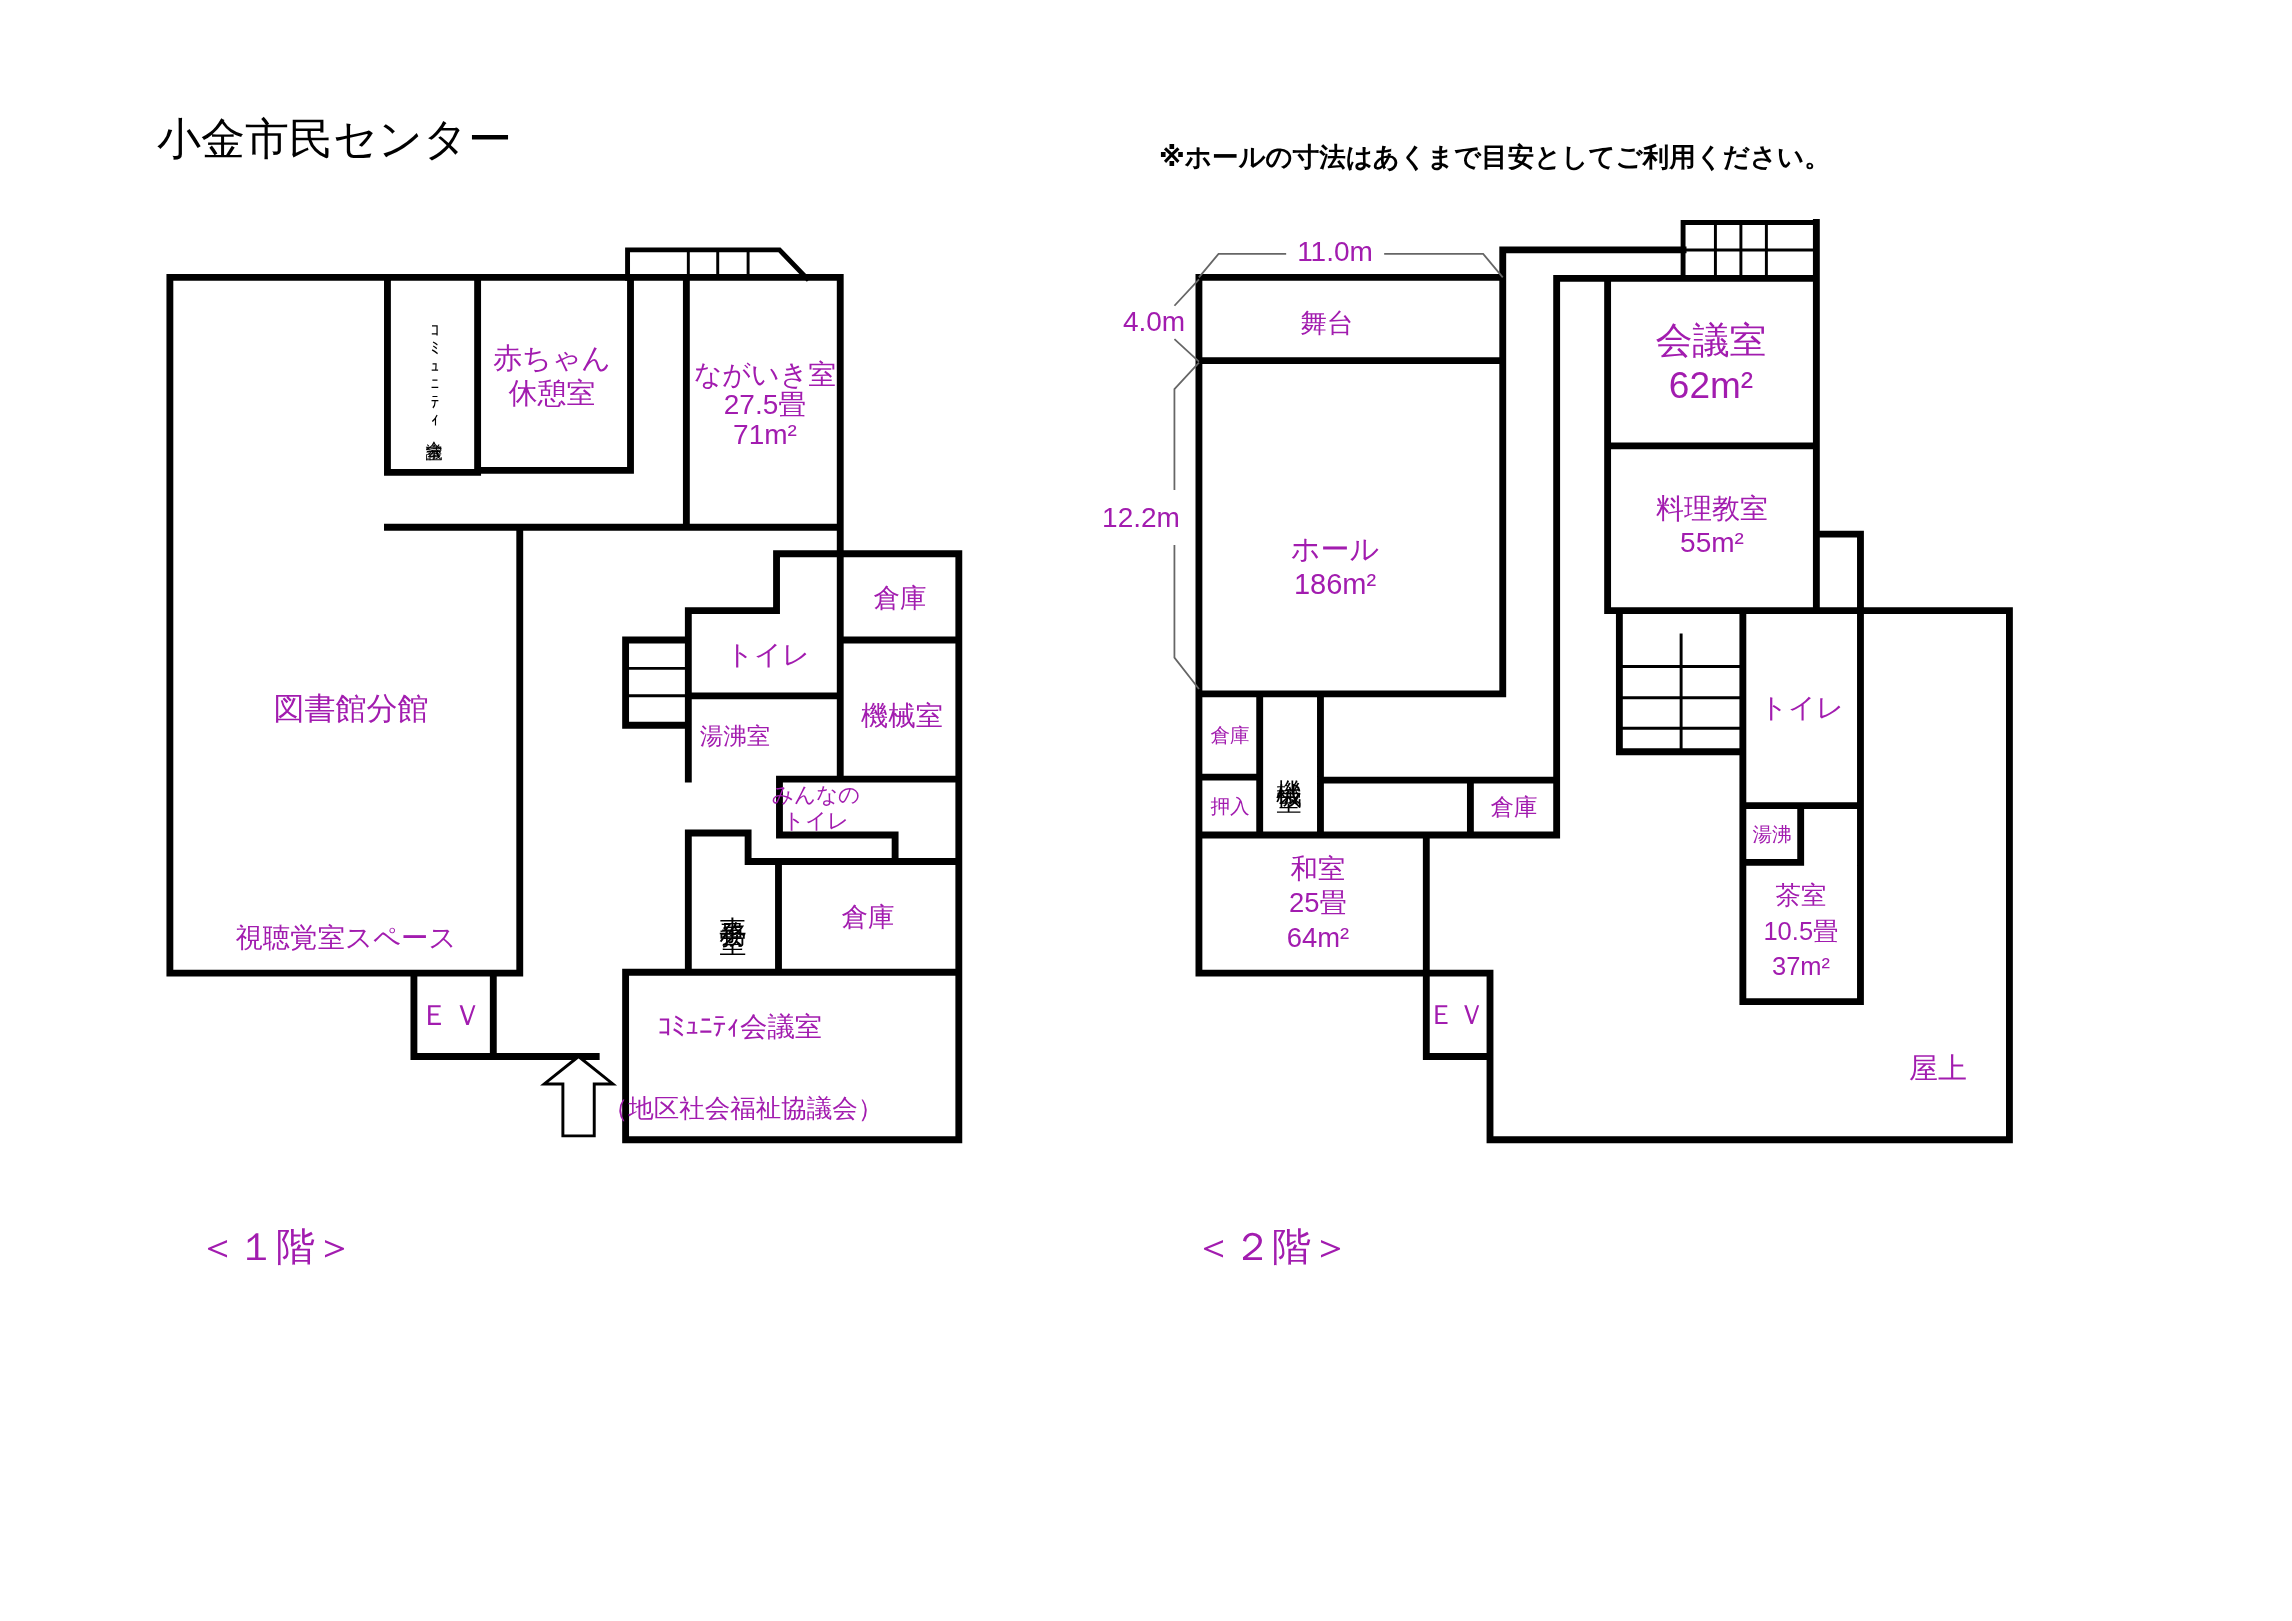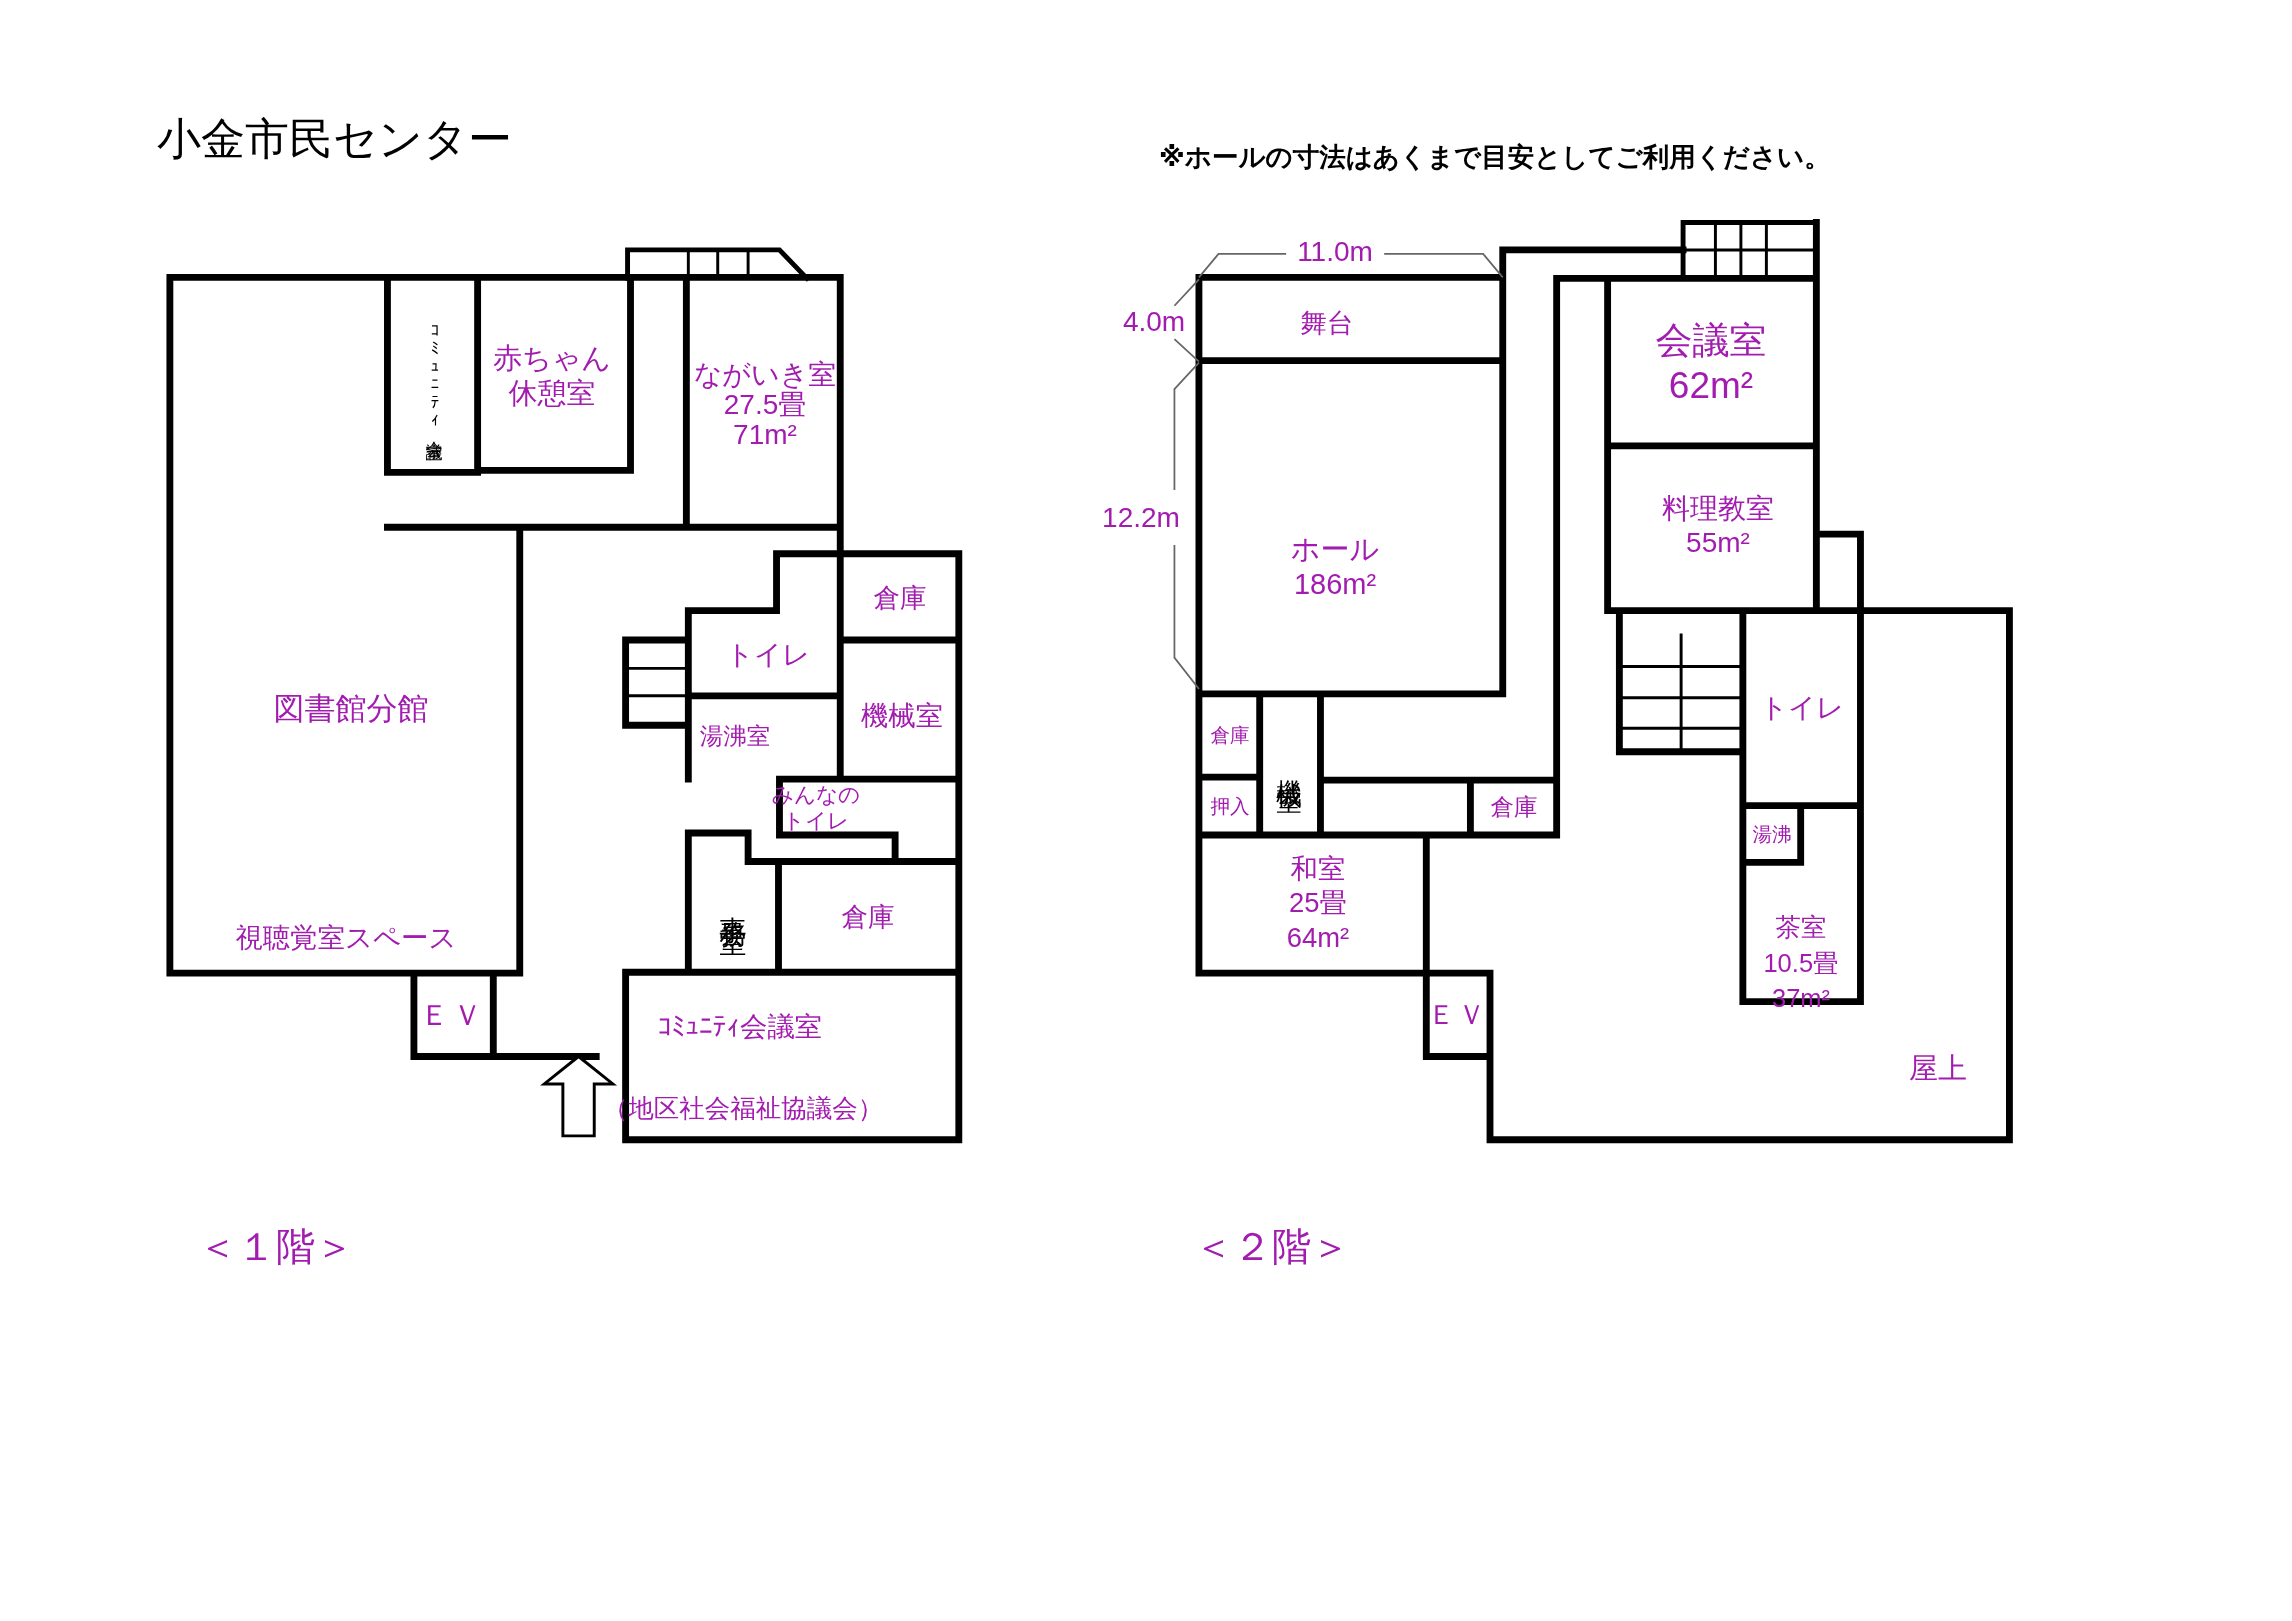--- a/index.html
+++ b/index.html
@@ -166,32 +166,32 @@
   <div class="lbl" style="left:276px;top:1247px;font-size:39px;">＜１階＞</div>
 
   <div class="lbl" style="left:1335px;top:252px;font-size:28px;">11.0m</div>
   <div class="lbl" style="left:1154px;top:322px;font-size:28px;">4.0m</div>
   <div class="lbl" style="left:1141px;top:518px;font-size:28px;">12.2m</div>
   <div class="lbl" style="left:1327px;top:323px;font-size:26.5px;">舞台</div>
   <div class="lbl" style="left:1335px;top:567px;font-size:29px;">ホール
 186m²</div>
   <div class="lbl" style="left:1711px;top:363px;font-size:37px;">会議室
 62m²</div>
-  <div class="lbl" style="left:1712px;top:526px;font-size:28px;margin-left:6px;">料理教室
+  <div class="lbl" style="left:1712px;top:526px;font-size:28px;">料理教室
 55m²</div>
   <div class="lbl" style="left:1230px;top:736px;font-size:19.6px;">倉庫</div>
   <div class="vlbl" style="left:1290px;top:765px;font-size:25.5px;letter-spacing:3.9px;">機械室</div>
   <div class="lbl" style="left:1230px;top:807px;font-size:19.6px;">押入</div>
   <div class="lbl" style="left:1514px;top:807px;font-size:23.5px;">倉庫</div>
   <div class="lbl" style="left:1318px;top:903px;font-size:27.4px;line-height:1.25;">和室
 25畳
 64m²</div>
   <div class="lbl" style="left:1802px;top:708px;font-size:27.4px;">トイレ</div>
   <div class="lbl" style="left:1772px;top:835px;font-size:19.6px;">湯沸</div>
-  <div class="lbl" style="left:1801px;top:932px;font-size:25.5px;line-height:1.4;margin-top:32px;">茶室
+  <div class="lbl" style="left:1801px;top:932px;font-size:25.5px;line-height:1.4;">茶室
 10.5畳
 37m²</div>
   <div class="lbl" style="left:1458px;top:1015px;font-size:27.4px;letter-spacing:2.9px;">ＥＶ</div>
   <div class="lbl" style="left:1938px;top:1069px;font-size:29px;">屋上</div>
   <div class="lbl" style="left:1272px;top:1247px;font-size:39px;">＜２階＞</div>
 
 </div>
 
 
 </body></html>

